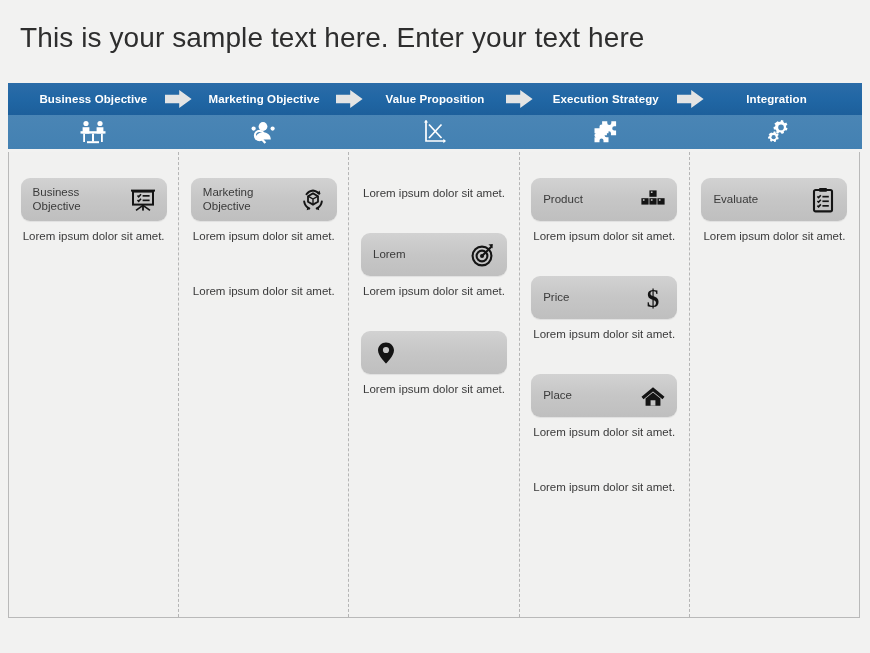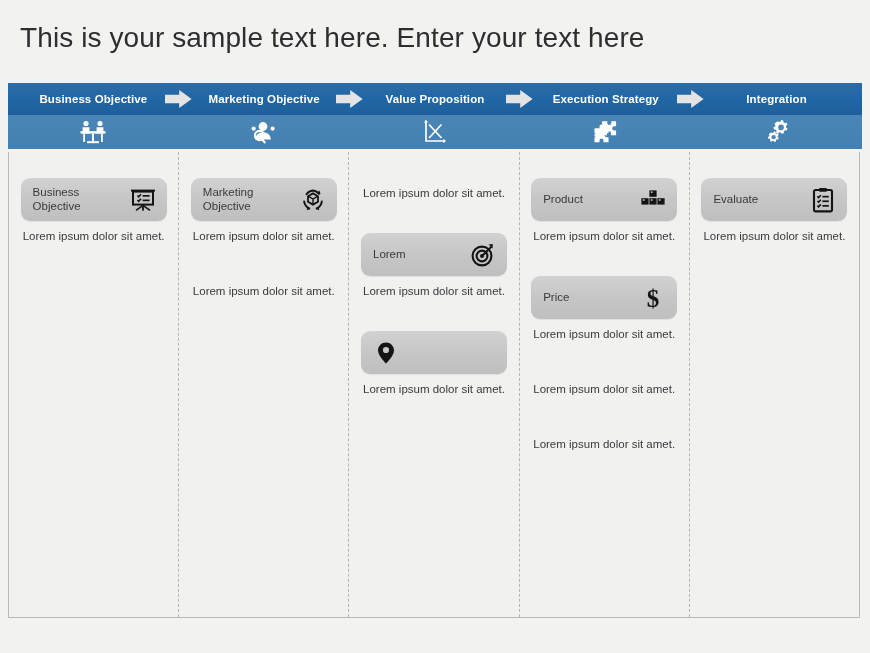--- a/index.html
+++ b/index.html
@@ -339,20 +339,30 @@
             <span class="pill-icon">
               <svg width="20" height="26" viewBox="0 0 20 26">
         <text x="10" y="21.5" text-anchor="middle" font-family="Liberation Serif, serif" font-size="25" font-weight="bold" fill="#141414">$</text>
       </svg>
             </span>
           </div>
           <div class="card-desc">Lorem ipsum dolor sit amet.</div>
         </div>
         <div class="card-gap"></div>
         <div class="card">
+          <div class="pill">
+            <span class="pill-label">Place</span>
+            <span class="pill-icon">
+              <svg width="28" height="24" viewBox="0 0 28 24">
+        <path d="M14 2.6 1.6 12.8l2.2 2.6L14 7.2l10.2 8.2 2.2-2.6z" fill="#141414"></path>
+        <path d="M6 14.6 14 8.2l8 6.4v7.8H6z" fill="#141414"></path>
+        <rect x="11.4" y="16.6" width="5.2" height="5.8" fill="#c6c6c6"></rect>
+      </svg>
+            </span>
+          </div>
           <div class="card-desc">Lorem ipsum dolor sit amet.</div>
         </div>
         <div class="card-gap"></div>
         <div class="card">
           <div class="card-desc">Lorem ipsum dolor sit amet.</div>
         </div>
       </div>
       <div class="column">
         <div class="card">
           <div class="pill">

